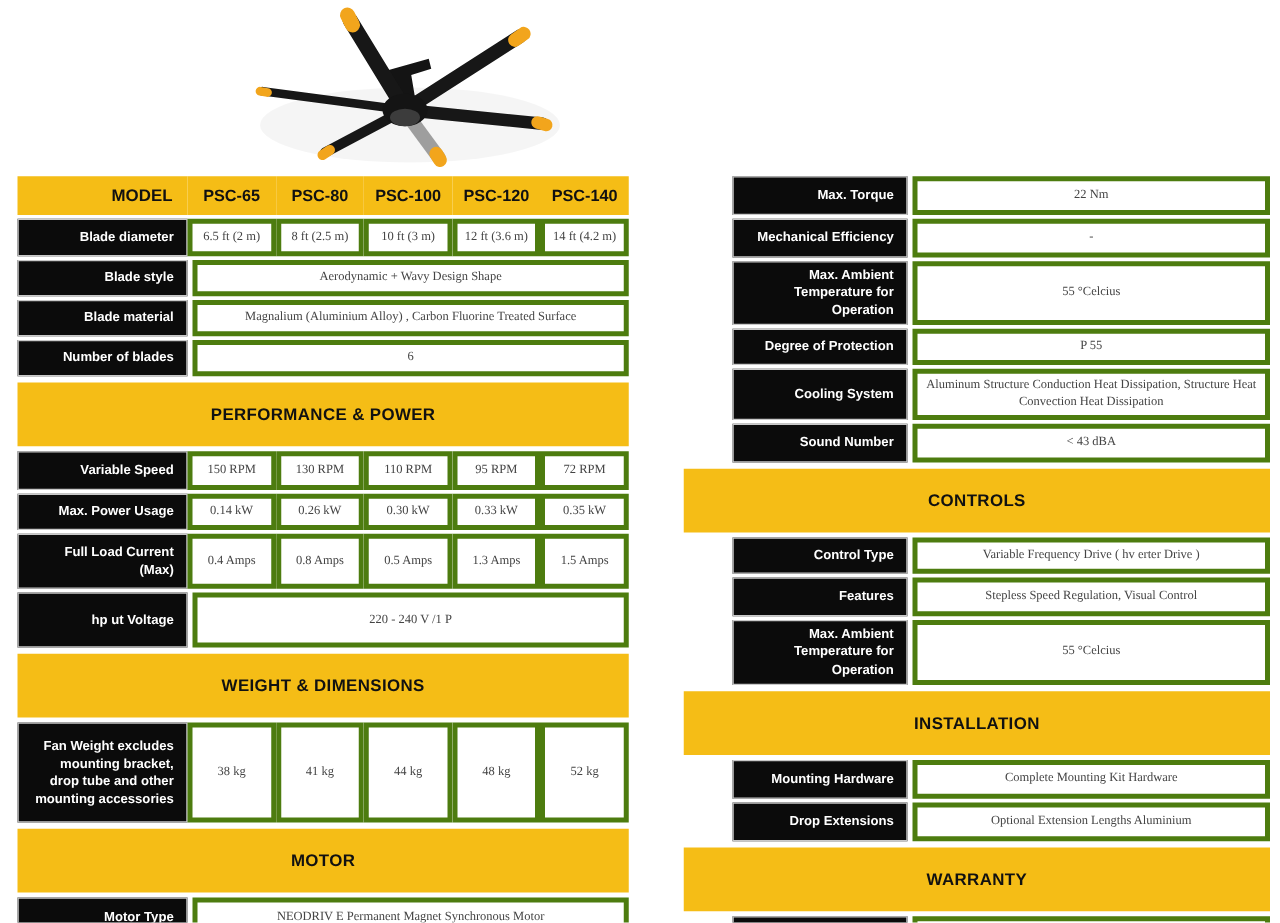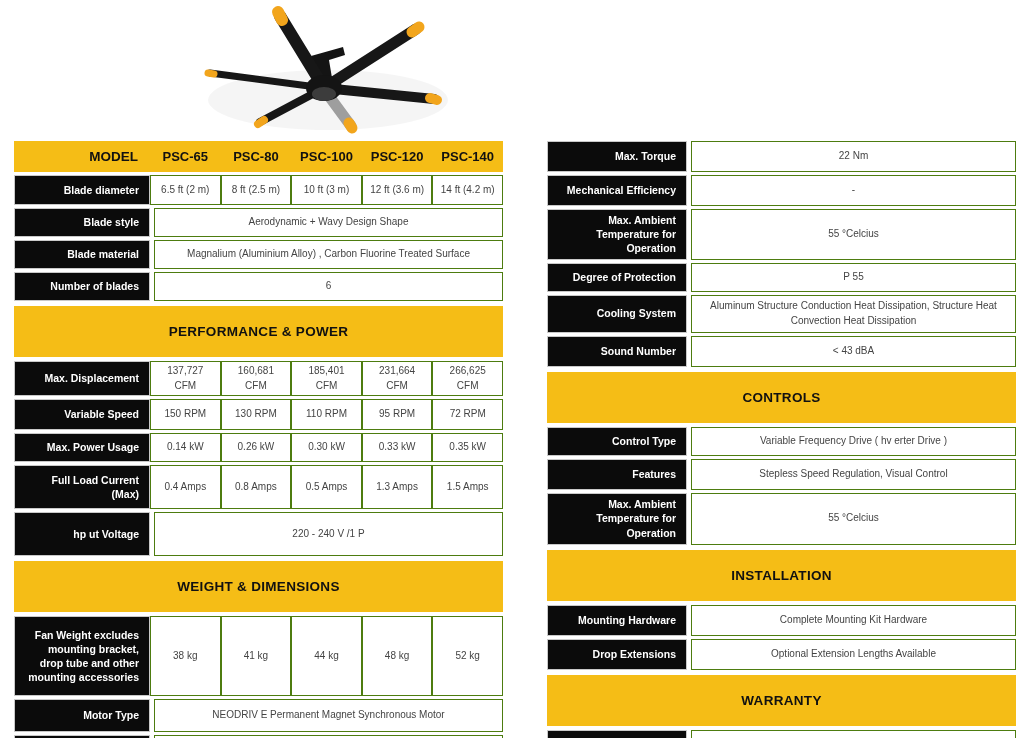--- a/index.html
+++ b/index.html
@@ -11,32 +11,32 @@
   body{
     width:1024px;height:738px;position:relative;background:#ffffff;
     font-family:"Liberation Sans",sans-serif;color:#111;overflow:hidden;
   }
   .fan-wrap{position:absolute;left:168px;top:0;width:344px;height:142px;}
   .col-left{position:absolute;left:14px;top:141px;width:489px;}
   .col-right{position:absolute;left:547px;top:141px;width:469px;}
 
   .g6{display:grid;grid-template-columns:136px repeat(5,1fr);gap:0;margin-bottom:3px;}
   .g2{display:grid;grid-template-columns:136px 1fr;gap:4px;margin-bottom:3px;}
-  .r2{display:grid;grid-template-columns:140px 1fr;gap:4px;margin-bottom:3px;}
+  .r2{display:grid;grid-template-columns:140px 1fr;gap:4px;margin-bottom:3px;margin-left:39px;}
 
   .hdr{background:var(--y);display:flex;align-items:center;justify-content:center;
        font-weight:bold;font-size:13px;min-height:31px;color:#111;}
   .hdr-l{justify-content:flex-end;padding:0 12px;font-size:13.5px;}
 
   .lbl{background:var(--blk);color:#fff;border:1px solid #c9c9c9;
        display:flex;align-items:center;justify-content:flex-end;text-align:right;
        padding:3px 10px;font-size:10.5px;font-weight:600;min-height:29px;line-height:1.35;}
-  .val{background:#fff;border:1px solid #4d7c0f;display:flex;align-items:center;
+  .val{background:#fff;border:4px solid #4d7c0f;display:flex;align-items:center;
        justify-content:center;text-align:center;padding:2px 6px;font-size:10px;
-       color:#444;min-height:29px;line-height:1.45;}
+       color:#444;min-height:29px;line-height:1.45;font-family:Liberation Serif, serif;}
 
   .banner{background:var(--y);text-align:center;font-weight:bold;font-size:13.5px;
           padding:18px 0;margin:5px 0 4px;letter-spacing:.3px;color:#111;}
 
   .h30{min-height:30px}.h31{min-height:31px}.h33{min-height:33px}
   .h38{min-height:38px}.h44{min-height:44px}.h50{min-height:50px}.h52{min-height:52px}
   .h80{min-height:80px}
 
   .footnote{text-align:right;font-size:8.5px;font-weight:bold;color:#222;margin-top:5px;padding-right:2px;}
 </style>
@@ -100,28 +100,20 @@
     <div class="val">Magnalium (Aluminium Alloy) , Carbon Fluorine Treated Surface</div>
   </div>
 
   <div class="g2">
     <div class="lbl">Number of blades</div>
     <div class="val">6</div>
   </div>
 
   <div class="banner">PERFORMANCE &amp; POWER</div>
 
-  <div class="g6">
-    <div class="lbl h31">Max. Displacement</div>
-    <div class="val h31">137,727 CFM</div>
-    <div class="val h31">160,681 CFM</div>
-    <div class="val h31">185,401 CFM</div>
-    <div class="val h31">231,664 CFM</div>
-    <div class="val h31">266,625 CFM</div>
-  </div>
 
   <div class="g6">
     <div class="lbl h31">Variable Speed</div>
     <div class="val h31">150 RPM</div>
     <div class="val h31">130 RPM</div>
     <div class="val h31">110 RPM</div>
     <div class="val h31">95 RPM</div>
     <div class="val h31">72 RPM</div>
   </div>
 
@@ -152,20 +144,21 @@
 
   <div class="g6">
     <div class="lbl h80">Fan Weight excludes mounting bracket, drop tube and other mounting accessories</div>
     <div class="val h80">38 kg</div>
     <div class="val h80">41 kg</div>
     <div class="val h80">44 kg</div>
     <div class="val h80">48 kg</div>
     <div class="val h80">52 kg</div>
   </div>
 
+  <div class="banner">MOTOR</div>
 
   <div class="g2">
     <div class="lbl h33">Motor Type</div>
     <div class="val h33">NEODRIV E Permanent Magnet Synchronous Motor</div>
   </div>
 
   <div class="g2">
     <div class="lbl">Drive Train</div>
     <div class="val">Direct Drive Gearless</div>
   </div>
@@ -223,21 +216,21 @@
 
   <div class="banner">INSTALLATION</div>
 
   <div class="r2">
     <div class="lbl h31">Mounting Hardware</div>
     <div class="val h31">Complete Mounting Kit Hardware</div>
   </div>
 
   <div class="r2">
     <div class="lbl h31">Drop Extensions</div>
-    <div class="val h31">Optional Extension Lengths Available</div>
+    <div class="val h31">Optional Extension Lengths Aluminium</div>
   </div>
 
   <div class="banner">WARRANTY</div>
 
   <div class="r2">
     <div class="lbl h30">Warranty</div>
     <div class="val h30">3 Years**</div>
   </div>
 
 

